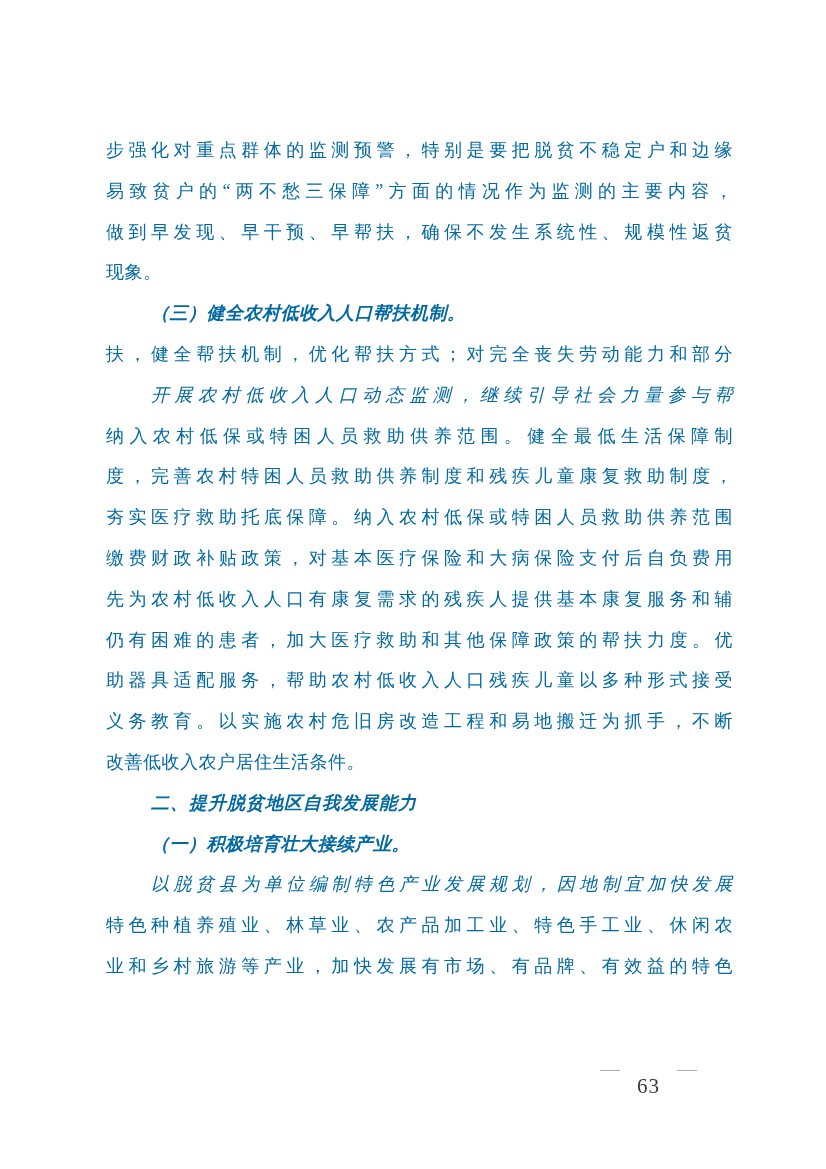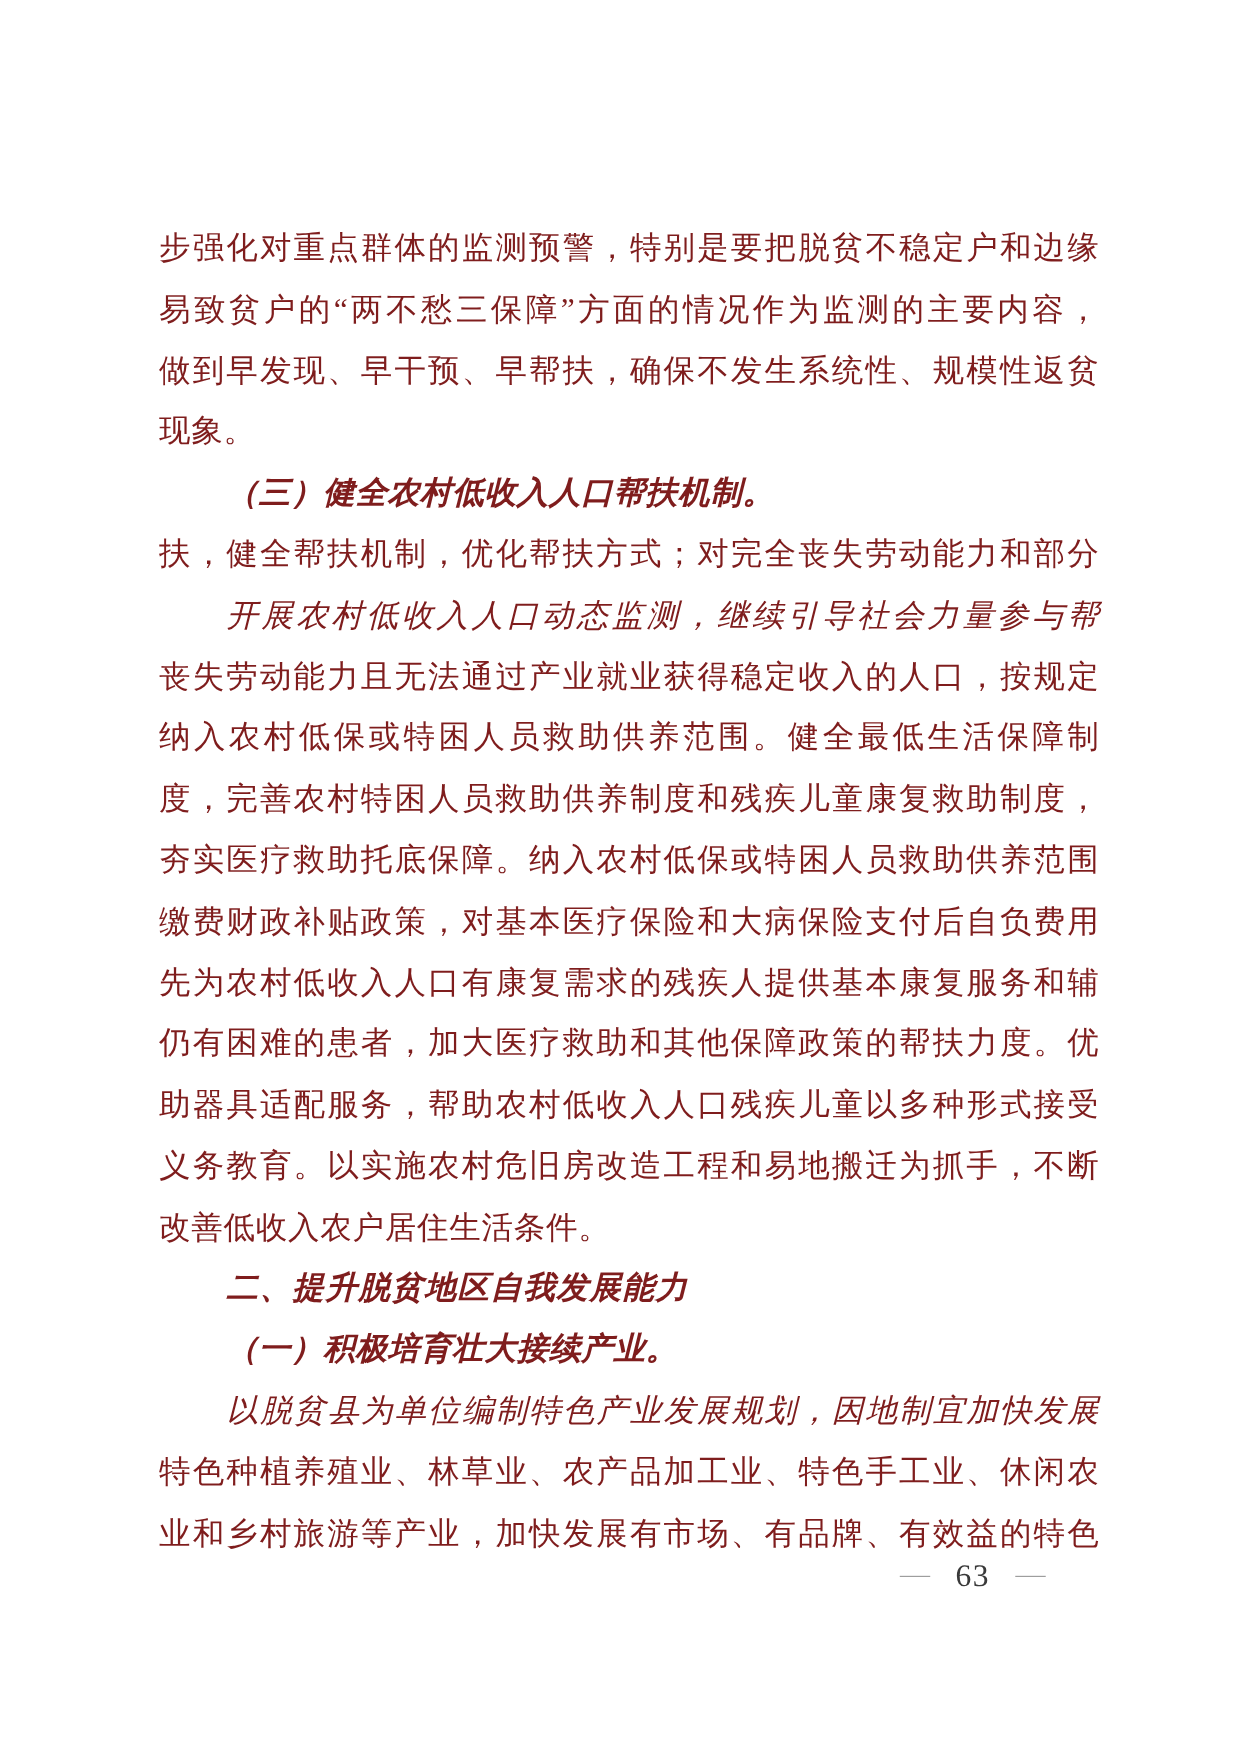--- a/index.html
+++ b/index.html
@@ -20,24 +20,24 @@
   }
 
   .content {
     position: absolute;
     left: 106px;
     top: 136px;
     width: 627px;
   }
 
   .line {
-    font-size: 21px;
-    line-height: 58px;
+    font-size: 18px;
+    line-height: 29px;
     height: 40.8px;
-    color: #7f1d1d;
+    color: #0369a1;
     text-align: justify;
     text-justify: inter-character;
     text-align-last: left;
     white-space: nowrap;
     letter-spacing: 0.5px;
   }
 
   
   .line.fill {
     text-align-last: justify;
@@ -75,36 +75,36 @@
   .footer .dash {
     color: #9e9e9e;
     font-size: 20px;
     transform: scaleY(0.8);
   }
 
   .footer .page-num {
     color: #3a3a3a;
     letter-spacing: 1px;
     font-family: "Liberation Serif", "DejaVu Serif", serif;
+    margin-top: 36px;
   }
 </style>
 </head>
 <body>
 
 <div class="page">
 
   <div class="content">
     <div class="line fill">步强化对重点群体的监测预警，特别是要把脱贫不稳定户和边缘</div>
     <div class="line fill">易致贫户的“两不愁三保障”方面的情况作为监测的主要内容，</div>
     <div class="line fill">做到早发现、早干预、早帮扶，确保不发生系统性、规模性返贫</div>
     <div class="line">现象。</div>
     <div class="line indent kai-bold">（三）健全农村低收入人口帮扶机制。</div>
     <div class="line fill">扶，健全帮扶机制，优化帮扶方式；对完全丧失劳动能力和部分</div>
     <div class="line indent fill">开展农村低收入人口动态监测，继续引导社会力量参与帮</div>
-    <div class="line fill">丧失劳动能力且无法通过产业就业获得稳定收入的人口，按规定</div>
     <div class="line fill">纳入农村低保或特困人员救助供养范围。健全最低生活保障制</div>
     <div class="line fill">度，完善农村特困人员救助供养制度和残疾儿童康复救助制度，</div>
     <div class="line fill">夯实医疗救助托底保障。纳入农村低保或特困人员救助供养范围</div>
     <div class="line fill">缴费财政补贴政策，对基本医疗保险和大病保险支付后自负费用</div>
     <div class="line fill">先为农村低收入人口有康复需求的残疾人提供基本康复服务和辅</div>
     <div class="line fill">仍有困难的患者，加大医疗救助和其他保障政策的帮扶力度。优</div>
     <div class="line fill">助器具适配服务，帮助农村低收入人口残疾儿童以多种形式接受</div>
     <div class="line fill">义务教育。以实施农村危旧房改造工程和易地搬迁为抓手，不断</div>
     <div class="line">改善低收入农户居住生活条件。</div>
     <div class="line indent hei-bold">二、提升脱贫地区自我发展能力</div>

